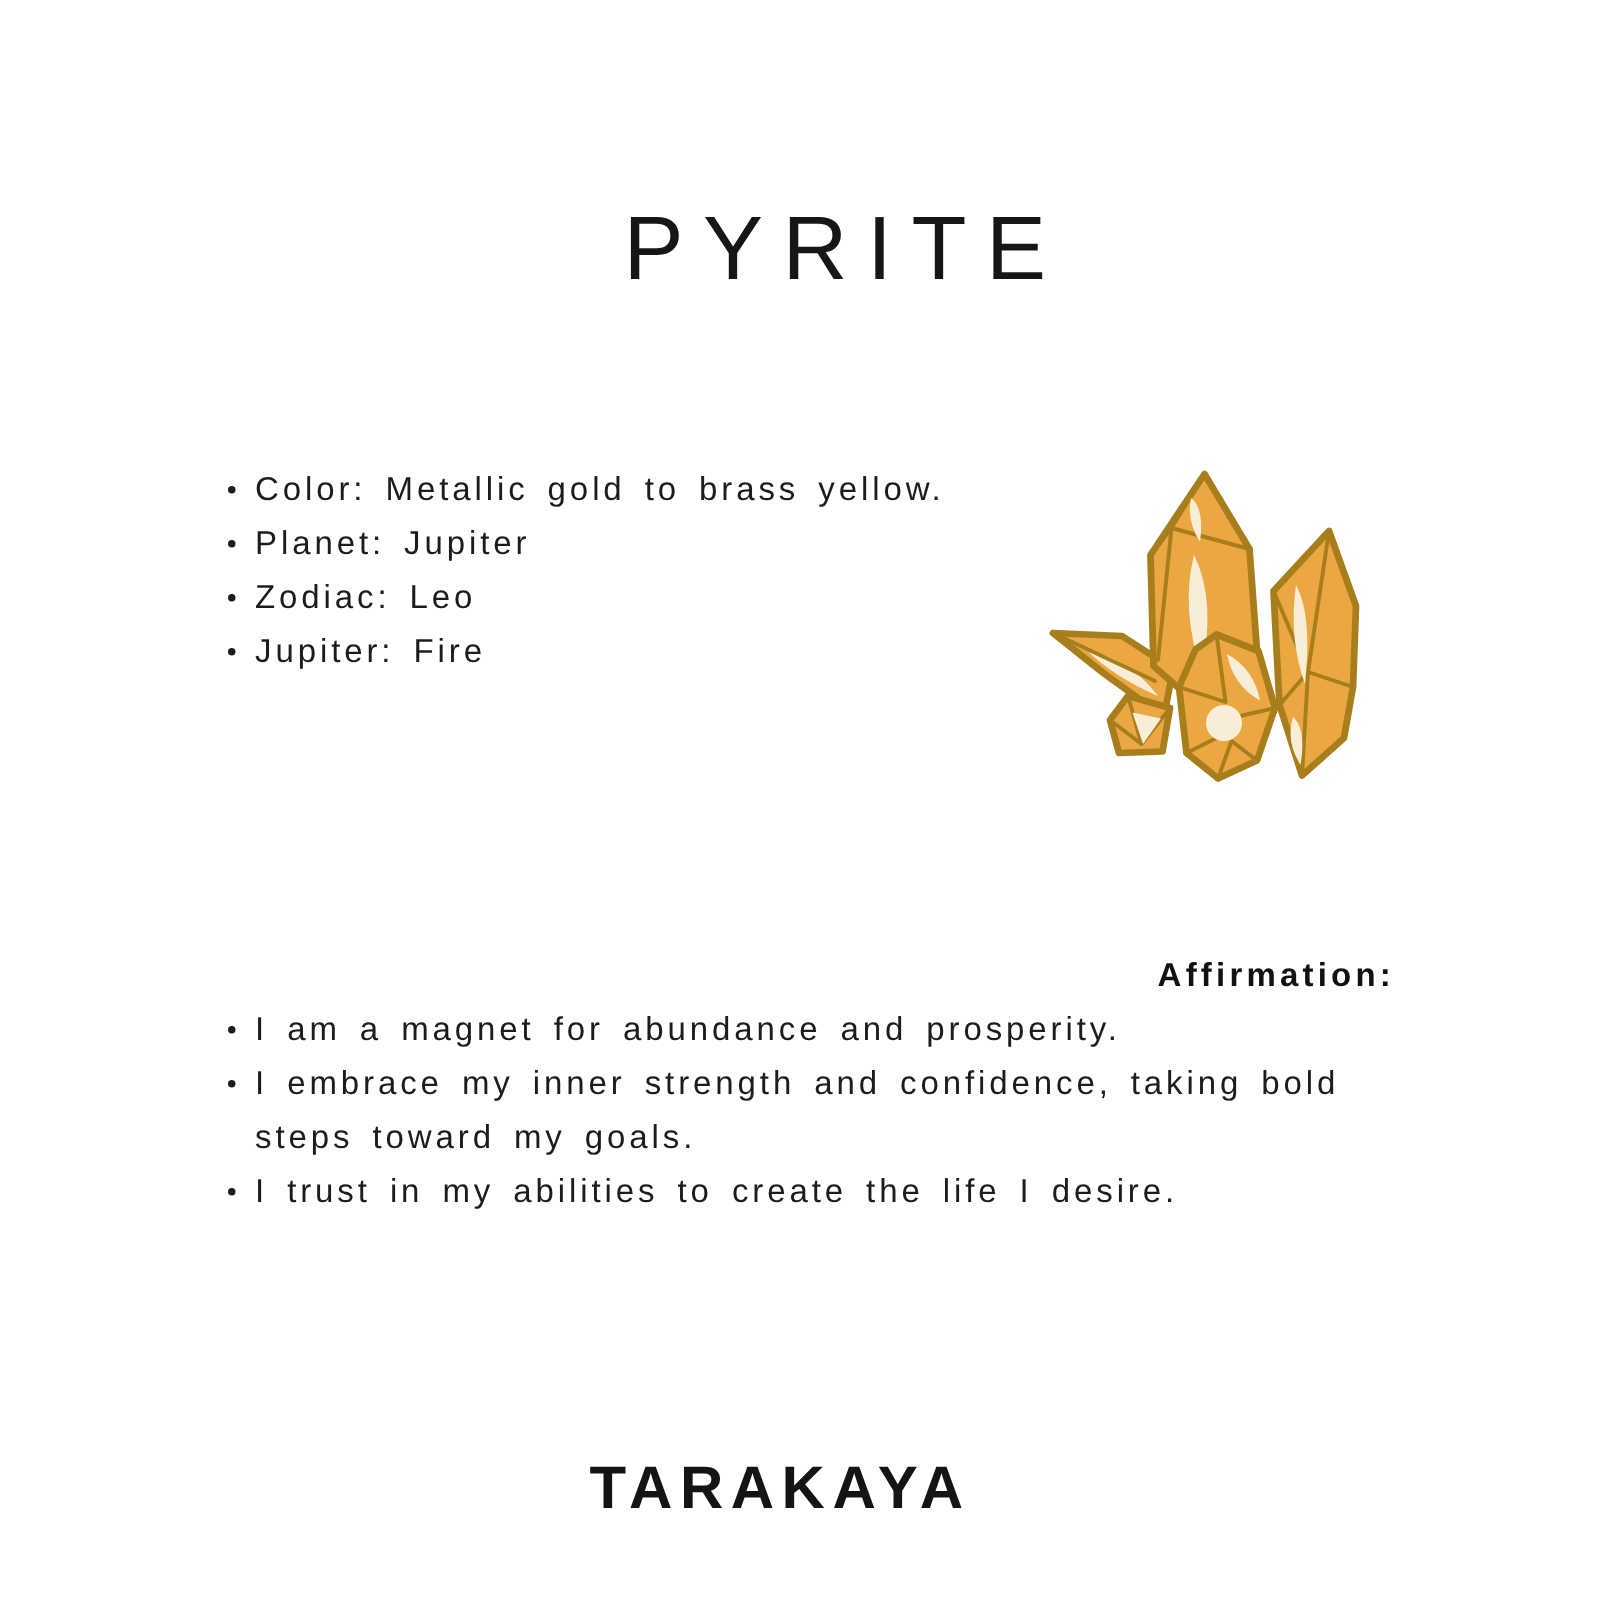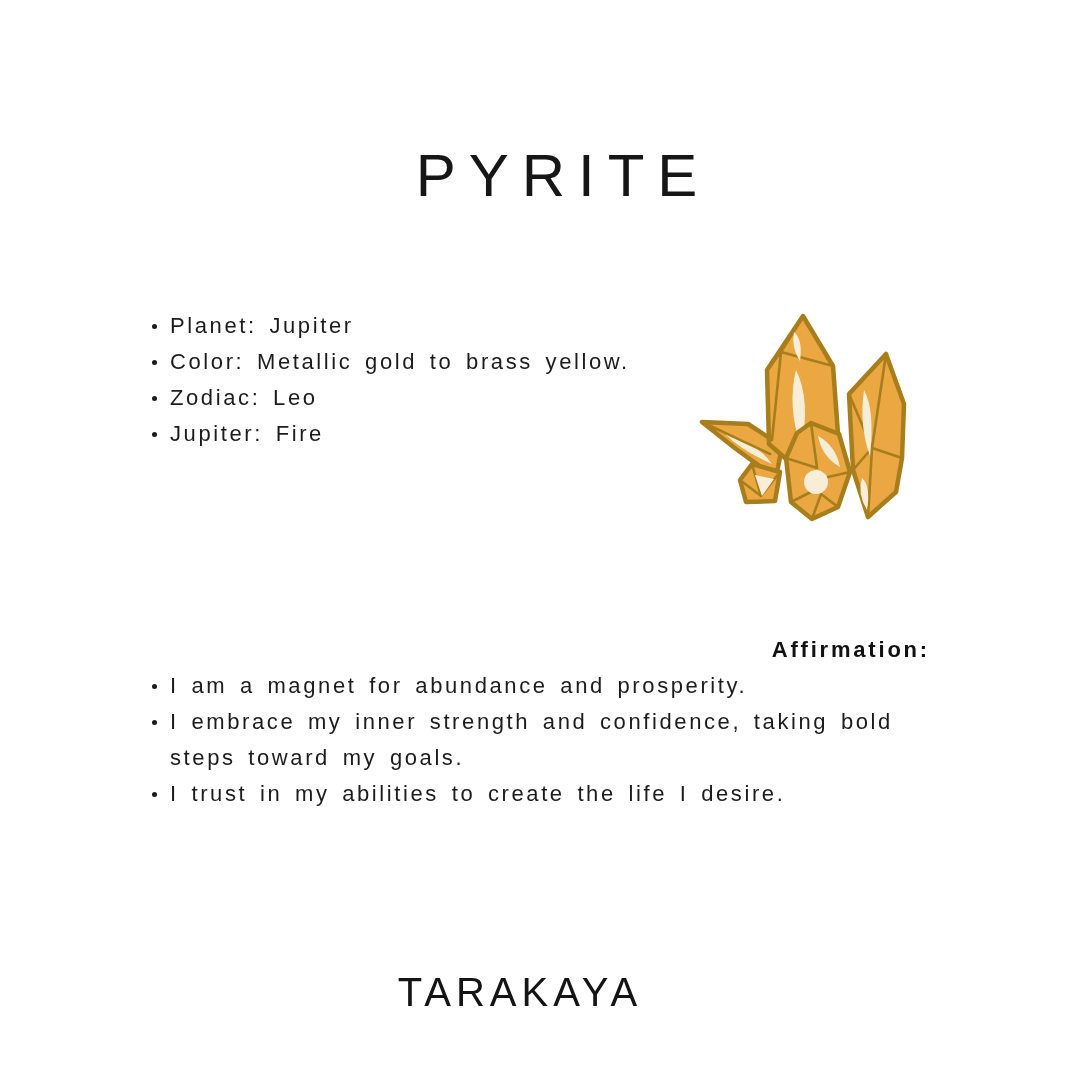--- a/index.html
+++ b/index.html
@@ -1,21 +1,21 @@
 <!DOCTYPE html>
 <html style="--background: #ffffff; --text: #1c1c1c; --fill: #EAA742; --outline: #A87E1C; --highlight: #F8EED8;"><head>
 <meta charset="utf-8">
 <style>
   html,body{margin:0;padding:0;background:#ffffff;}
   .canvas{
     position:relative;width:1080px;height:1080px;background:#ffffff;overflow:hidden;
     font-family:"Liberation Sans",sans-serif;color:#1c1c1c;
   }
   .title{
-    position:absolute;top:146px;left:0;width:100%;box-sizing:border-box;
+    position:absolute;top:136px;left:0;width:100%;box-sizing:border-box;
     margin:0;text-align:center;font-weight:300;font-size:60px;line-height:1;
     letter-spacing:13px;padding-left:46px;color:#161616;
   }
   ul.plainlist{list-style:none;margin:0;padding:0;}
   ul.plainlist li{
     position:relative;padding-left:20px;line-height:36px;
     font-size:22px;letter-spacing:2.6px;word-spacing:4px;
   }
   .dot{
     position:absolute;left:2px;top:16px;width:5px;height:5px;border-radius:50%;
@@ -27,38 +27,38 @@
     margin:0 0 0 20px;font-size:22px;line-height:36px;font-weight:bold;
     letter-spacing:2.8px;color:#111;text-align:right;
   }
   .crystal{position:absolute;left:690px;top:298px;width:240px;height:245px;}
   .crystal .outline{fill:var(--fill,#EAA742);stroke:var(--outline,#A87E1C);stroke-width:4.5;stroke-linejoin:round;}
   .crystal .facet{fill:none;stroke:var(--outline,#A87E1C);stroke-width:2.6;stroke-linejoin:round;stroke-linecap:round;}
   .crystal .hl{fill:var(--highlight,#F8EED8);stroke:none;}
   .brand{
     position:absolute;top:972px;left:0;width:100%;box-sizing:border-box;
     text-align:center;font-size:40px;line-height:1;letter-spacing:5px;
-    padding-right:40px;color:#141414;font-weight:400;
+    padding-right:40px;color:#141414;font-weight:700;
   }
 </style>
 </head>
 <body>
 
 <div class="canvas" style="background: rgb(255, 255, 255); color: rgb(28, 28, 28);">
 
   <h1 class="title">PYRITE</h1>
 
   <ul class="plainlist details">
     <li>
       <span class="dot"></span>
-      <span>Planet: Jupiter</span>
+      <span>Color: Metallic gold to brass yellow.</span>
     </li>
     <li>
       <span class="dot"></span>
-      <span>Color: Metallic gold to brass yellow.</span>
+      <span>Planet: Jupiter</span>
     </li>
     <li>
       <span class="dot"></span>
       <span>Zodiac: Leo</span>
     </li>
     <li>
       <span class="dot"></span>
       <span>Jupiter: Fire</span>
     </li>
   </ul>

